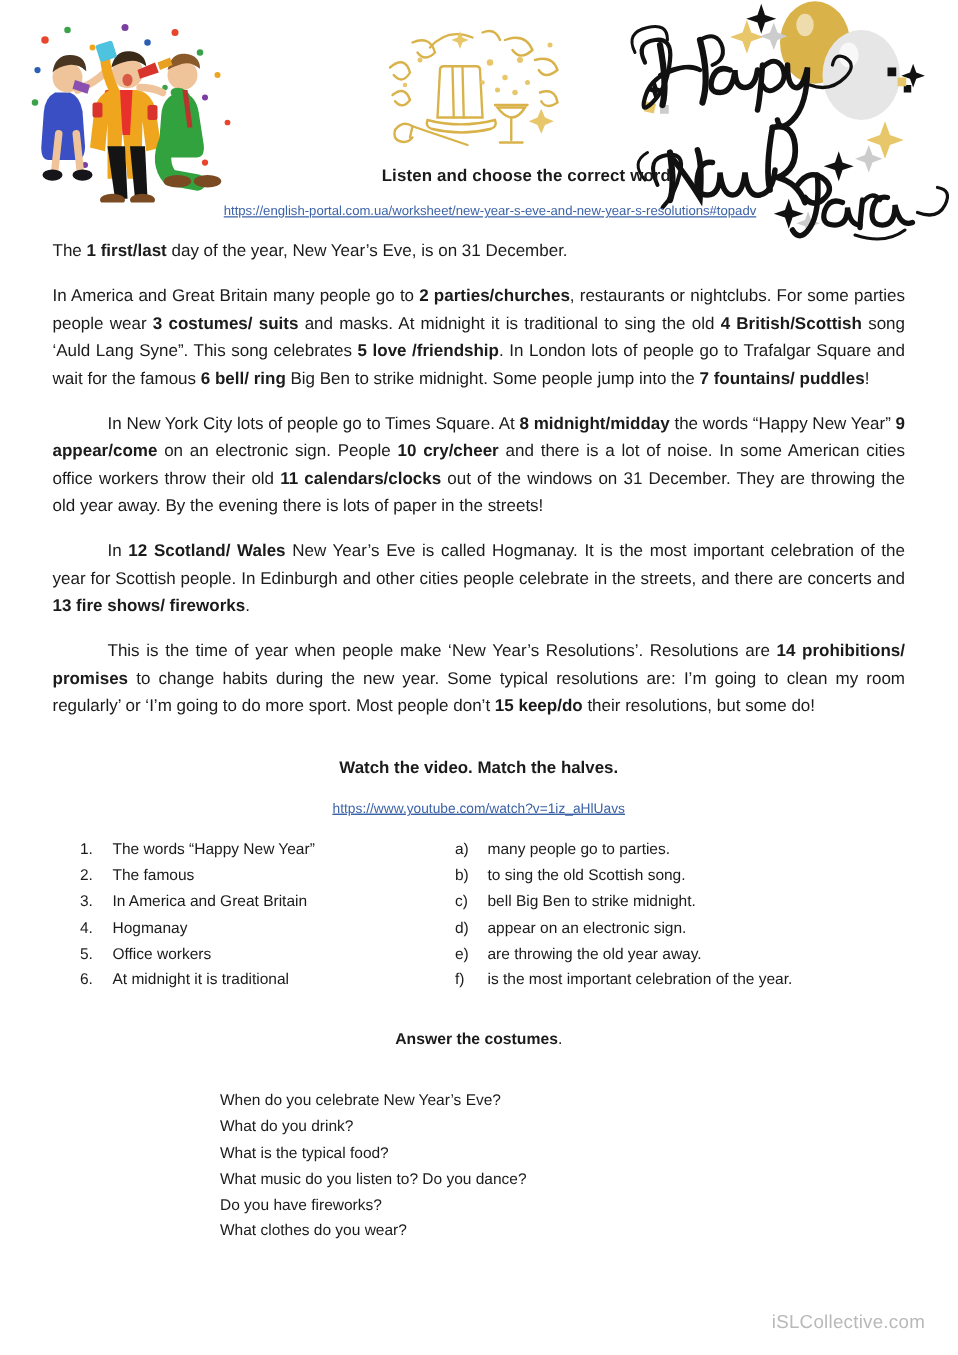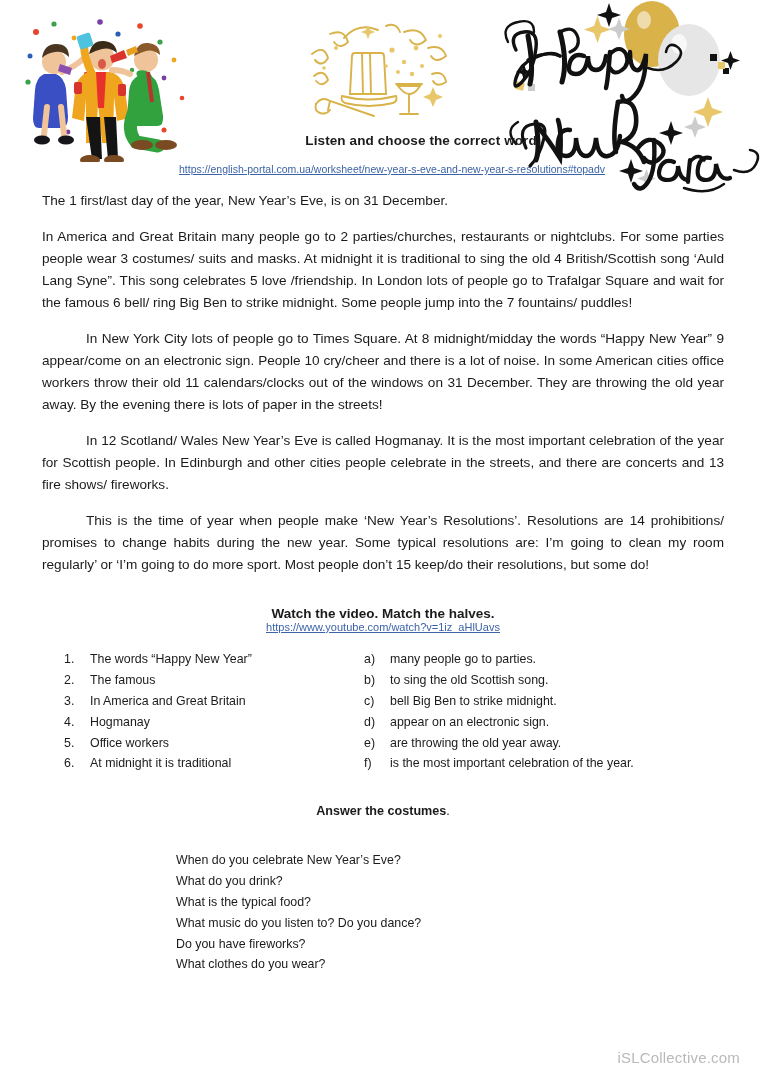--- a/index.html
+++ b/index.html
@@ -33,29 +33,29 @@
   
   .body-wrap { position:absolute; left:42px; top:190px; width:682px; }
   .para {
     font-size:13.6px;
     line-height:1.62;
     text-align:justify;
     margin:0 0 14px 0;
     color:#1b1b1b;
   }
   .para.indent { text-indent:44px; }
-  .para b { font-weight:normal; }
+  .para b { font-weight:bold; }
 
   
   .watch-title {
     text-align:center; font-size:13.5px; font-weight:bold; margin:30px 0 0 0;
   }
   .yt-link {
     text-align:center; font-size:11px; color:#3c63a8;
-    text-decoration:underline; margin-top:0;
+    text-decoration:underline; margin-top:20px;
   }
 
   
   .match-row { display:flex; margin-top:16px; padding-left:22px; }
   .match-col { flex:0 0 auto; }
   .match-col.left  { width:300px; }
   .match-col.right { width:360px; }
   .match-item { display:flex; font-size:12.4px; line-height:1.68; }
   .match-marker { width:26px; flex:0 0 26px; }
   .match-text { flex:1; }

